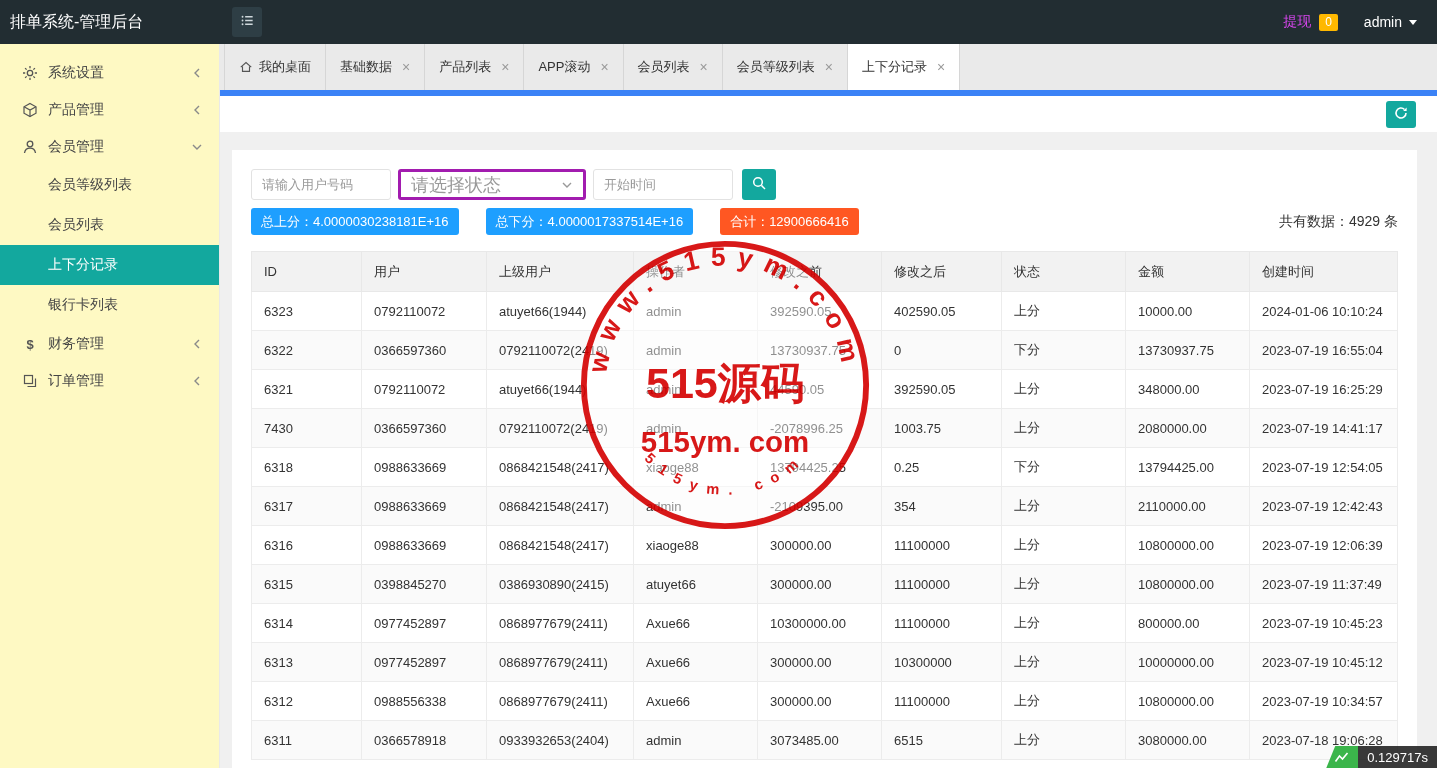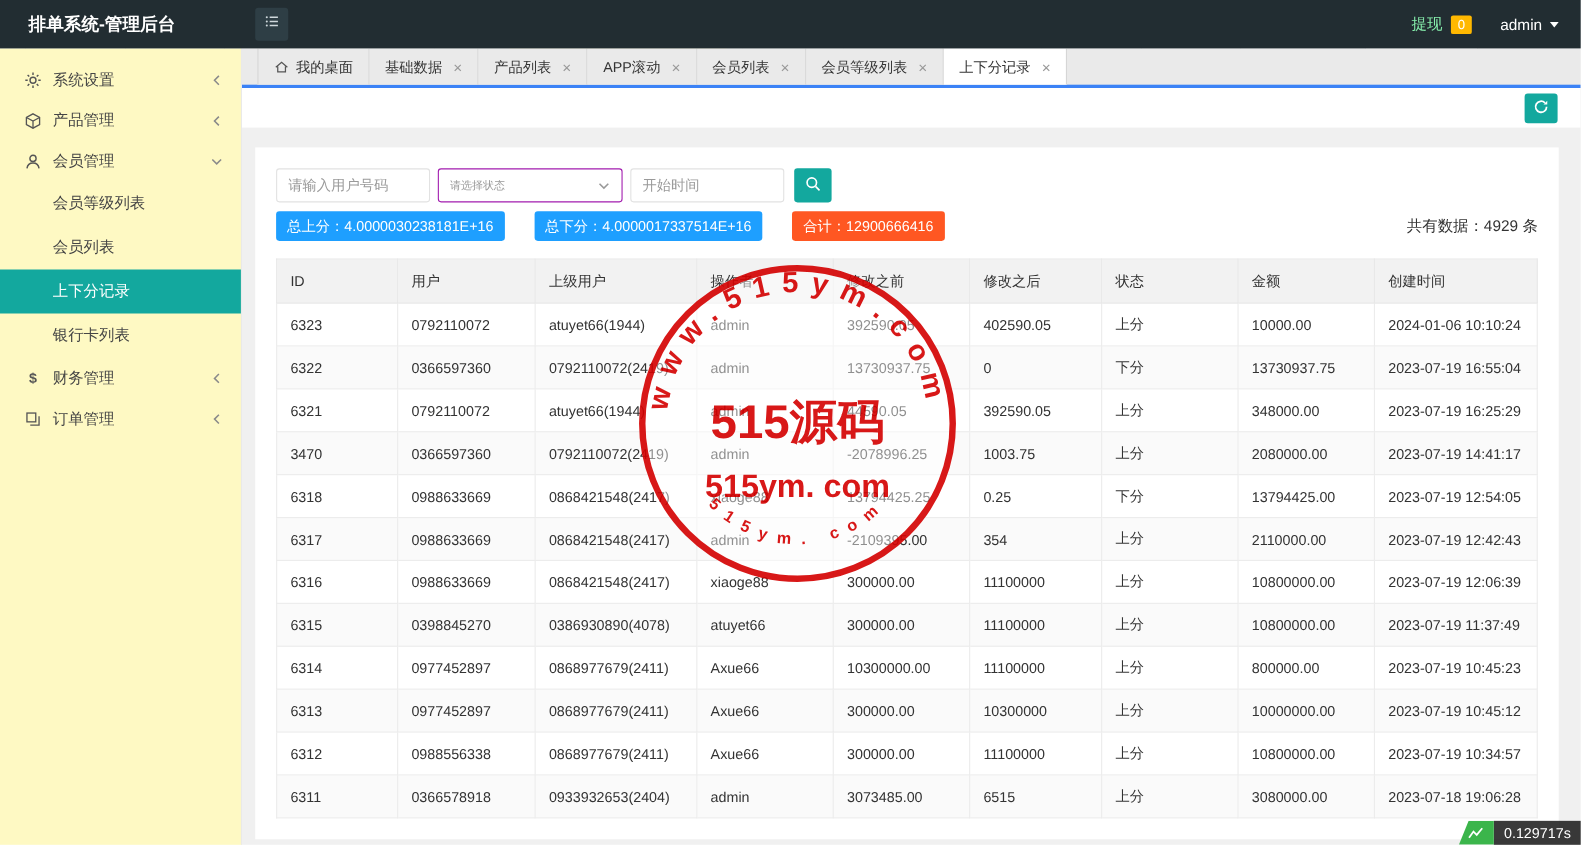--- a/index.html
+++ b/index.html
@@ -2,66 +2,66 @@
 <html><head>
 <meta charset="utf-8">
 <style>
   *{box-sizing:border-box;margin:0;padding:0}
   html,body{width:1437px;height:768px;overflow:hidden;background:#f0f0f0;
     font-family:"Liberation Sans","DejaVu Sans",sans-serif;}
 
   
   .topbar{position:fixed;top:0;left:0;right:0;height:44px;background:#222d32;
     display:flex;align-items:center;z-index:100}
-  .brand{width:220px;flex:0 0 auto;padding-left:26px;color:#fff;font-size:16px;font-weight:bold}
+  .brand{width:220px;flex:0 0 auto;padding-left:10px;color:#fff;font-size:16px;font-weight:normal}
   .menu-toggle{width:30px;height:30px;margin-left:12px;background:#2e3e45;border-radius:3px;
     display:flex;align-items:center;justify-content:center;color:#cfd8dc;cursor:pointer}
   .topbar-right{margin-left:auto;display:flex;align-items:center;gap:8px;padding-right:20px}
-  .withdraw{color:#86efac;font-size:14px;cursor:pointer}
+  .withdraw{color:#d946ef;font-size:14px;cursor:pointer}
   .wbadge{background:#ffb800;color:#fff;font-size:12px;line-height:17px;padding:0 6px;border-radius:2px}
   .user{color:#fff;font-size:14px;display:flex;align-items:center;gap:7px;cursor:pointer;margin-left:18px}
   .caret{width:0;height:0;border-left:4px solid transparent;border-right:4px solid transparent;
     border-top:5px solid #fff;display:inline-block}
 
   
   .sidebar{position:fixed;top:44px;left:0;bottom:0;width:220px;background:#fef9c3;z-index:90;
     border-right:1px solid #e9e9e9}
   .sidebar nav{padding-top:10px}
   .side-item{height:37px;display:flex;align-items:center;padding:0 16px 0 22px;
     font-size:14px;color:#454545;cursor:pointer}
   .side-item .icon{width:16px;height:16px;margin-right:10px;color:#555;display:inline-flex}
   .side-item .chev{margin-left:auto;color:#8a8a8a;display:inline-flex;width:12px;height:12px}
   .side-item.highlight{background:#e2e2e2}
   .sub-item{height:40px;display:flex;align-items:center;padding-left:48px;
     font-size:14px;color:#454545;cursor:pointer}
   .sub-item.active{background:#13a89e;color:#fff}
 
   
   .main{position:fixed;top:44px;left:220px;right:0;bottom:0;background:#f0f0f0;overflow:hidden}
-  .tabbar{height:36px;background:#eaeaea;display:flex;align-items:stretch;padding-left:14px;
-    border-bottom:3px solid #3b82f6}
+  .tabbar{height:52px;background:#eaeaea;display:flex;align-items:stretch;padding-left:4px;
+    border-bottom:6px solid #3b82f6}
   .tab{display:flex;align-items:center;padding:0 14px;font-size:13px;color:#333;
     border-right:1px solid #d6d6d6;cursor:pointer;background:#eaeaea;white-space:nowrap}
   .tab:first-child{border-left:1px solid #d6d6d6}
   .tab.active{background:#fff}
   .tab .ticon{width:14px;height:14px;margin-right:6px;color:#555;display:inline-flex}
   .tab .close{margin-left:10px;color:#999;font-size:14px;line-height:1;cursor:pointer}
   .toolbar{height:36px;background:#fff;display:flex;align-items:center;justify-content:flex-end;
     padding-right:21px}
   .btn-teal{background:#13a89e;border:none;border-radius:3px;display:flex;align-items:center;
     justify-content:center;cursor:pointer;color:#fff}
   .refresh{width:30px;height:27px}
 
   .card{margin:18px 20px 0 12px;background:#fff;padding:19px;position:relative}
   .filters{display:flex;gap:7px;margin-bottom:8px}
   .input{height:31px;border:1px solid #e2e2e2;border-radius:3px;padding:0 10px;font-size:13px;
     color:#666;width:140px;outline:none;font-family:inherit;background:#fff}
   .input::placeholder{color:#9a9a9a}
-  .select{width:168px;height:31px;border:1px solid #a21caf;border-radius:3px;display:flex;
-    align-items:center;justify-content:space-between;padding:0 10px;font-size:10px;color:#9a9a9a;
+  .select{width:188px;height:31px;border:3px solid #a21caf;border-radius:3px;display:flex;
+    align-items:center;justify-content:space-between;padding:0 10px;font-size:18px;color:#9a9a9a;
     background:#fff;cursor:pointer}
   .select .sicon{color:#999;display:inline-flex;width:12px;height:12px}
   .search{width:34px;height:31px;margin-left:2px}
 
   .stats{display:flex;align-items:center;gap:27px;margin-bottom:16px}
   .badge{height:27px;line-height:27px;padding:0 10px;border-radius:3px;color:#fff;font-size:13px;white-space:nowrap}
   .badge.blue{background:#1e9fff}
   .badge.orange{background:#ff5722}
   .count{margin-left:auto;font-size:14px;color:#333}
 
@@ -309,21 +309,21 @@
             <td>0792110072</td>
             <td>atuyet66(1944)</td>
             <td>admin</td>
             <td>44590.05</td>
             <td>392590.05</td>
             <td>上分</td>
             <td>348000.00</td>
             <td>2023-07-19 16:25:29</td>
           </tr>
           <tr>
-            <td>3470</td>
+            <td>7430</td>
             <td>0366597360</td>
             <td>0792110072(2419)</td>
             <td>admin</td>
             <td>-2078996.25</td>
             <td>1003.75</td>
             <td>上分</td>
             <td>2080000.00</td>
             <td>2023-07-19 14:41:17</td>
           </tr>
           <tr>
@@ -355,21 +355,21 @@
             <td>xiaoge88</td>
             <td>300000.00</td>
             <td>11100000</td>
             <td>上分</td>
             <td>10800000.00</td>
             <td>2023-07-19 12:06:39</td>
           </tr>
           <tr>
             <td>6315</td>
             <td>0398845270</td>
-            <td>0386930890(4078)</td>
+            <td>0386930890(2415)</td>
             <td>atuyet66</td>
             <td>300000.00</td>
             <td>11100000</td>
             <td>上分</td>
             <td>10800000.00</td>
             <td>2023-07-19 11:37:49</td>
           </tr>
           <tr>
             <td>6314</td>
             <td>0977452897</td>

